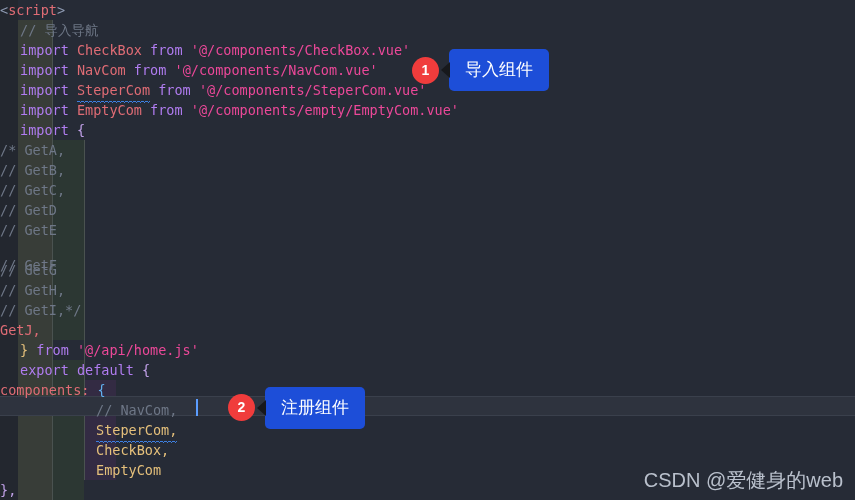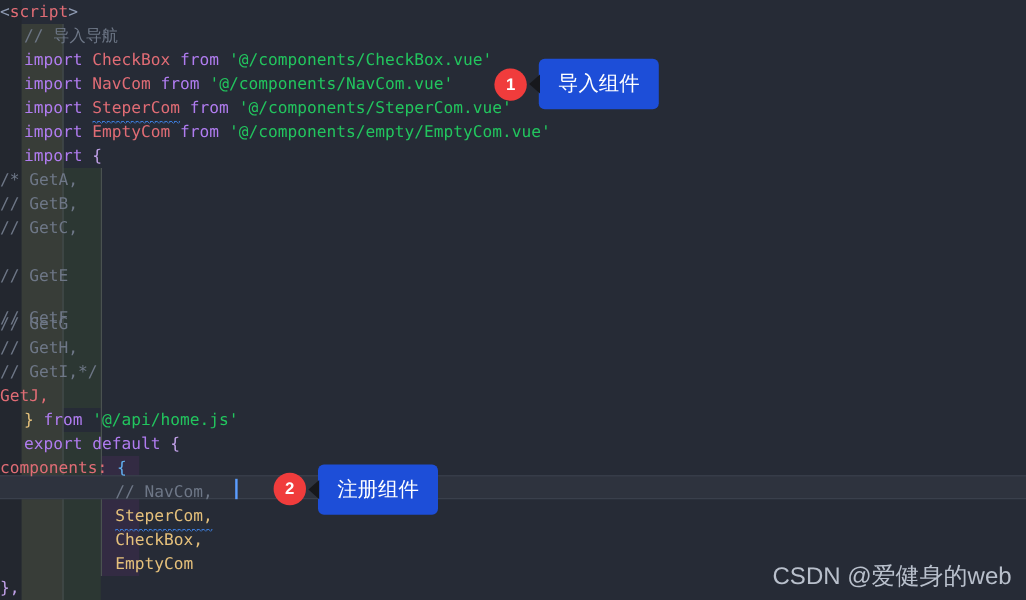--- a/index.html
+++ b/index.html
@@ -74,21 +74,21 @@
   }
   .ind1 { padding-left: 20px; }
   .ind2 { }
   .ind3 { padding-left: 96px; }
 
   
   .tok-tag      { color: #e06c75; }
   .tok-punct    { color: #8f9bb3; }
   .tok-kw       { color: #b07cf0; }
   .tok-id       { color: #e06c75; }
-  .tok-str      { color: #22c55e; }
+  .tok-str      { color: #ec4899; }
   .tok-comment  { color: #6e7787; }
   .tok-prop     { color: #e06c75; }
   .tok-brace    { color: #c0a0e8; }
   .tok-val      { color: #e5c07b; }
   .tok-blue     { color: #61afef; }
 
   
   .squiggle {
     position: relative;
     display: inline-block;
@@ -188,20 +188,21 @@
 
     <div class="line ind1" style="top:80px;"><span class="tok-kw">import</span> <span class="tok-id squiggle">SteperCom</span> <span class="tok-kw">from</span> <span class="tok-str"><span>'@/components/SteperCom.vue'</span></span></div>
 
     <div class="line ind1" style="top:100px;"><span class="tok-kw">import</span> <span class="tok-id">EmptyCom</span> <span class="tok-kw">from</span> <span class="tok-str">'@/components/empty/EmptyCom.vue'</span></div>
 
     <div class="line ind1" style="top:120px;"><span class="tok-kw">import</span> <span class="tok-brace">{</span></div>
 
     <div class="line ind2" style="top:140px;"><span class="tok-comment">/* GetA,</span></div>
     <div class="line ind2" style="top:160px;"><span class="tok-comment">// GetB,</span></div>
     <div class="line ind2" style="top:180px;"><span class="tok-comment">// GetC,</span></div>
+    <div class="line ind2" style="top:200px;"><span class="tok-comment">// GetD</span></div>
     <div class="line ind2" style="top:220px;"><span class="tok-comment">// GetE</span></div>
     <div class="line ind2" style="top:255px;"><span class="tok-comment">// GetF</span></div>
     <div class="line ind2" style="top:260px;"><span class="tok-comment">// GetG</span></div>
     <div class="line ind2" style="top:280px;"><span class="tok-comment">// GetH,</span></div>
     <div class="line ind2" style="top:300px;"><span class="tok-comment">// GetI,*/</span></div>
 
     <div class="line ind2" style="top:320px;"><span class="tok-id">GetJ,</span></div>
 
     <div class="line ind1" style="top:340px;"><span class="tok-val">}</span> <span class="tok-kw">from</span> <span class="tok-str">'@/api/home.js'</span></div>
 

